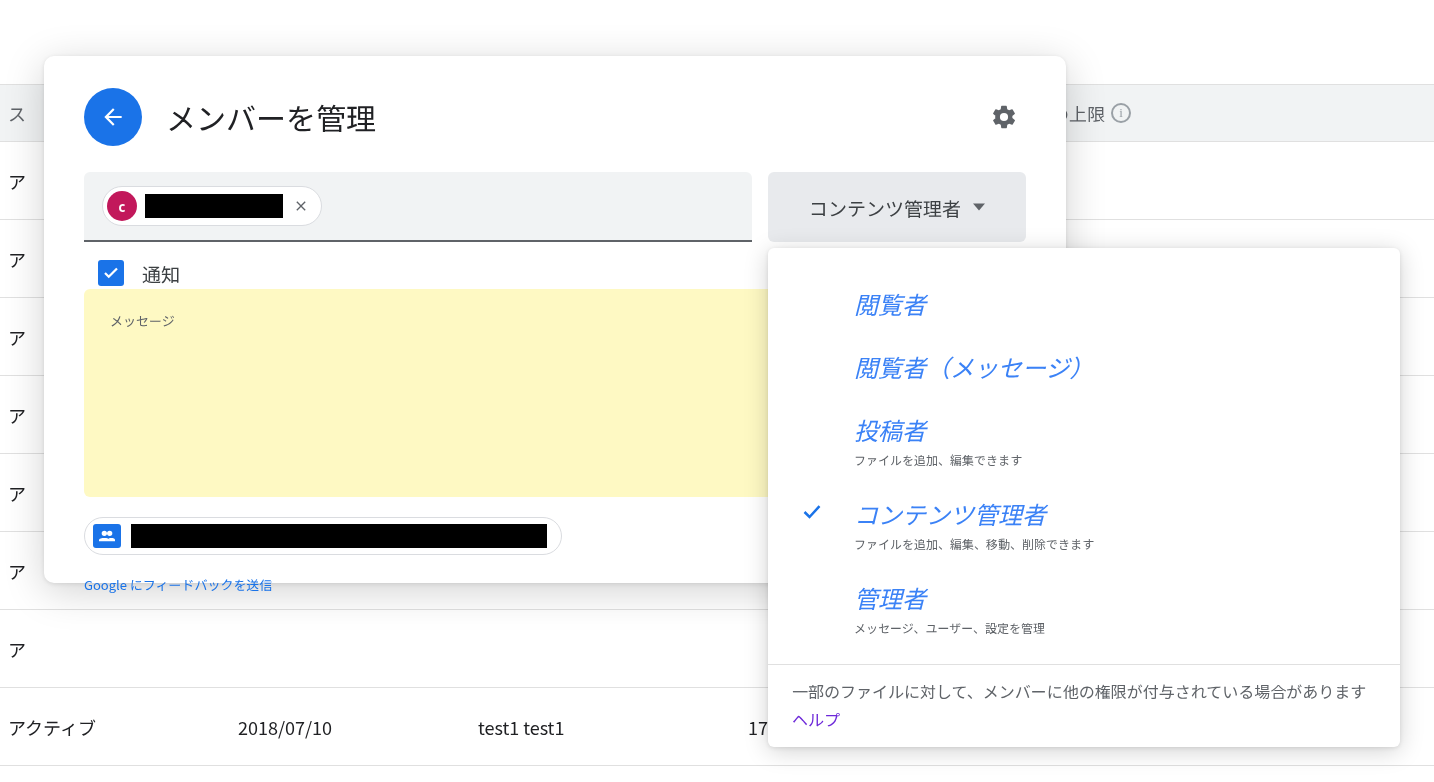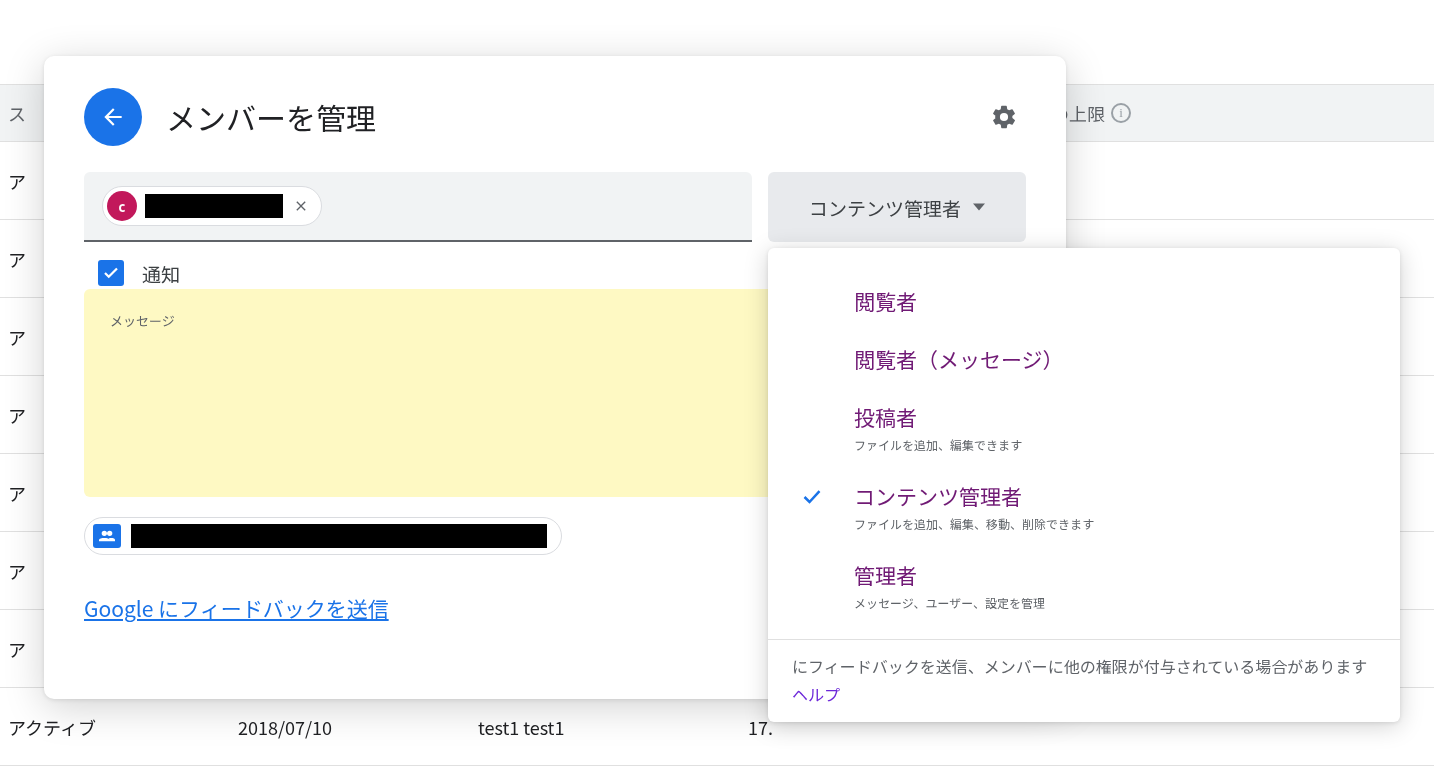--- a/index.html
+++ b/index.html
@@ -47,21 +47,21 @@
   font-size: 18px;
   color: #202124;
 }
 .bg-row .c1 { width: 230px; }
 .bg-row .c2 { width: 240px; }
 .bg-row .c3 { width: 270px; }
 .modal {
   position: absolute;
   top: 56px; left: 44px;
   width: 1022px;
-  height: 643px;
+  height: 527px;
   background: #fff;
   border-radius: 10px;
   box-shadow: 0 8px 40px rgba(0,0,0,0.18), 0 1px 4px rgba(0,0,0,0.1);
   padding: 32px 40px 8px 40px;
 }
 .modal-header {
   display: flex;
   align-items: center;
   gap: 24px;
 }
@@ -193,25 +193,24 @@
   display: flex;
   align-items: center;
   justify-content: center;
 }
 .drive-icon svg { width: 16px; height: 12px; fill: #fff; }
 .drive-label {
   width: 416px; height: 24px;
   background: #000;
 }
 .feedback-link {
-  margin-top: 38px;
+  margin-top: 20px;
   display: inline-block;
   color: #1a73e8;
-  font-size: 21px;
-  text-decoration: underline;
+  font-size: 13px;
   cursor: pointer;
 }
 .dropdown {
   position: absolute;
   top: 248px; left: 768px;
   width: 632px;
   background: #fff;
   border-radius: 6px;
   box-shadow: 0 4px 24px rgba(0,0,0,0.18), 0 1px 4px rgba(0,0,0,0.1);
   padding: 24px 0 16px 0;
@@ -223,21 +222,21 @@
 }
 .dd-check {
   position: absolute;
   left: 28px; top: 14px;
   width: 32px; height: 32px;
   display: flex;
   align-items: center;
   justify-content: center;
 }
 .dd-check svg { width: 26px; height: 20px; stroke: #1a73e8; stroke-width: 3; fill: none; }
-.dd-title { font-size: 21px; color: #701a75; }
+.dd-title { font-size: 24px; color: #3b82f6; font-style: italic; }
 .dd-desc { font-size: 12px; color: #5f6368; margin-top: 4px; }
 .dd-footer {
   border-top: 1px solid #e0e0e0;
   margin-top: 14px;
   padding: 14px 24px 0 24px;
   font-size: 16px;
   color: #5f6368;
 }
 .dd-help {
   color: #6d28d9;
@@ -376,16 +375,16 @@
         </svg>
     </div>
     <div class="dd-title">コンテンツ管理者</div>
     <div class="dd-desc">ファイルを追加、編集、移動、削除できます</div>
   </div>
   <div class="dd-item">
     <div class="dd-title">管理者</div>
     <div class="dd-desc">メッセージ、ユーザー、設定を管理</div>
   </div>
   <div class="dd-footer">
-    <div>にフィードバックを送信、メンバーに他の権限が付与されている場合があります</div>
+    <div>一部のファイルに対して、メンバーに他の権限が付与されている場合があります</div>
     <div class="dd-help">ヘルプ</div>
   </div>
 </div>
 
 </body></html>

